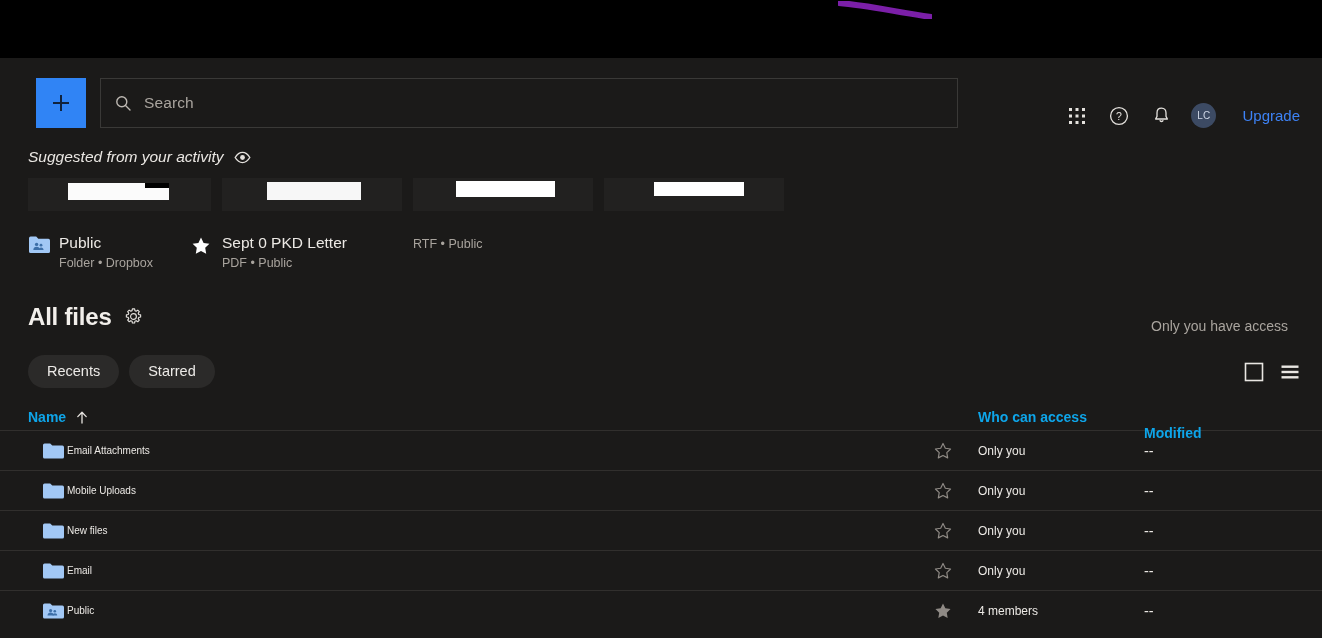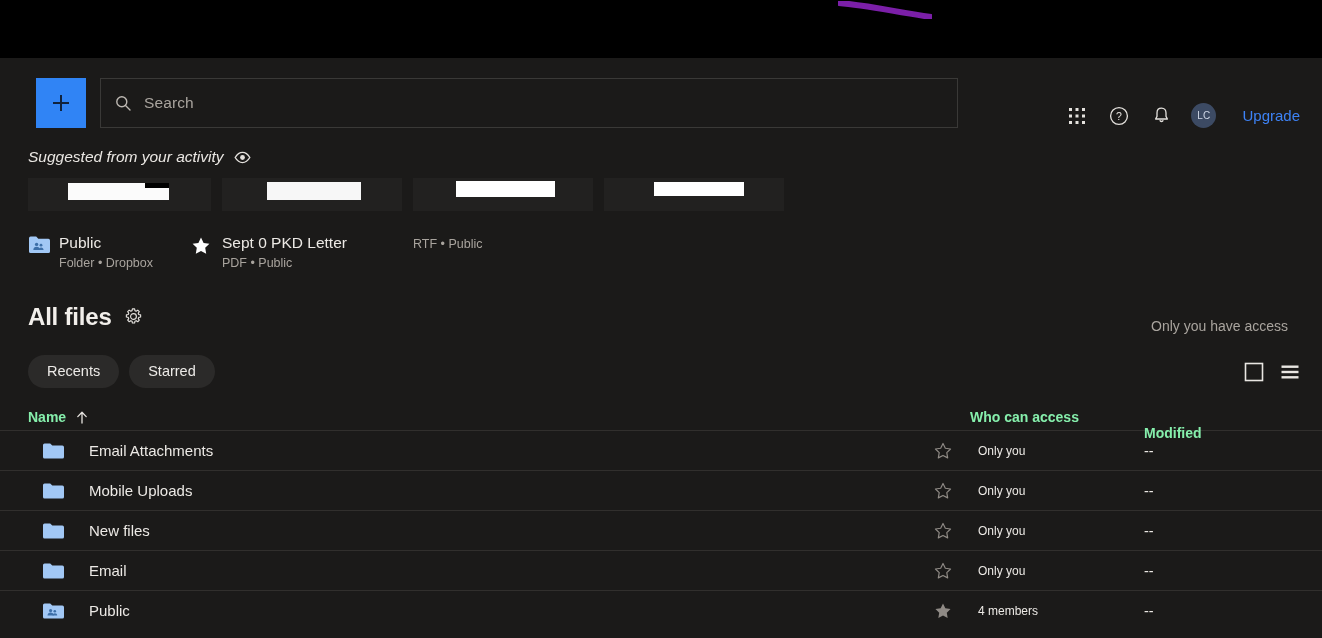--- a/index.html
+++ b/index.html
@@ -197,43 +197,42 @@
   }
   .view-btn { cursor: pointer; display: flex; }
 
   
   .table { margin-top: 16px; width: 100%; }
   .table-head {
     display: flex;
     align-items: center;
     padding: 0 22px 0 28px;
     height: 26px;
-    color: #86efac;
+    color: #0ea5e9;
     font-size: 14px;
     font-weight: bold;
-    gap: 8px;
   }
   .th-name { display: flex; align-items: center; gap: 10px; flex: 1 1 auto; }
   .th-star { width: 44px; flex: 0 0 auto; }
   .th-access { width: 166px; flex: 0 0 auto; }
   .th-modified { width: 156px; flex: 0 0 auto; margin-top: 31px; }
 
   .row {
     display: flex;
     align-items: center;
     padding: 0 22px 0 28px;
     height: 40px;
     border-top: 1px solid #312f2d;
     cursor: pointer;
   }
   .row-name {
-    display: flex; align-items: center; gap: 25px;
+    display: flex; align-items: center; gap: 3px;
     flex: 1 1 auto;
     color: #ece9e5;
-    font-size: 15px;
+    font-size: 10px;
     padding-left: 14px;
   }
   .row-star { width: 44px; flex: 0 0 auto; display: flex; justify-content: flex-start; cursor: pointer; }
   .row-access { width: 166px; flex: 0 0 auto; color: #ece9e5; font-size: 12px; }
   .row-modified { width: 156px; flex: 0 0 auto; color: #ece9e5; font-size: 14.5px; }
 </style>
 </head>
 <body>
 
 <div class="topbar">

